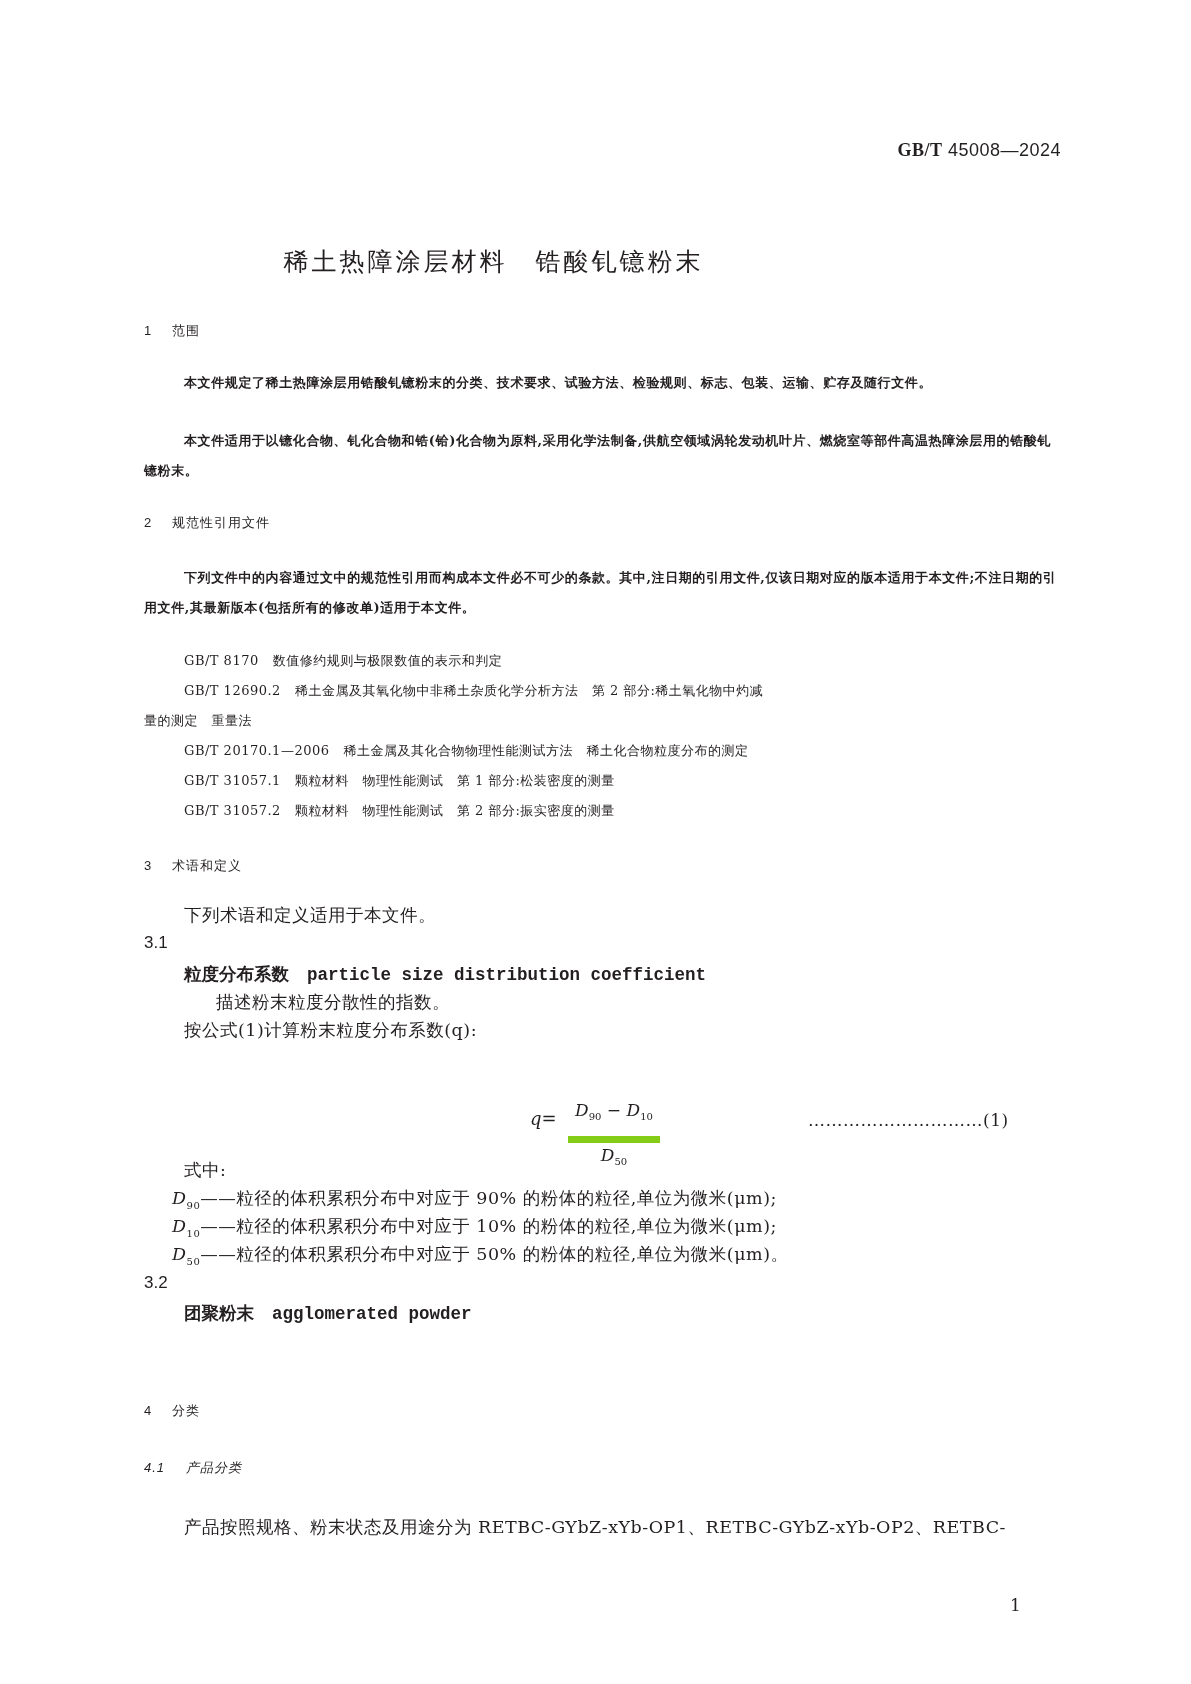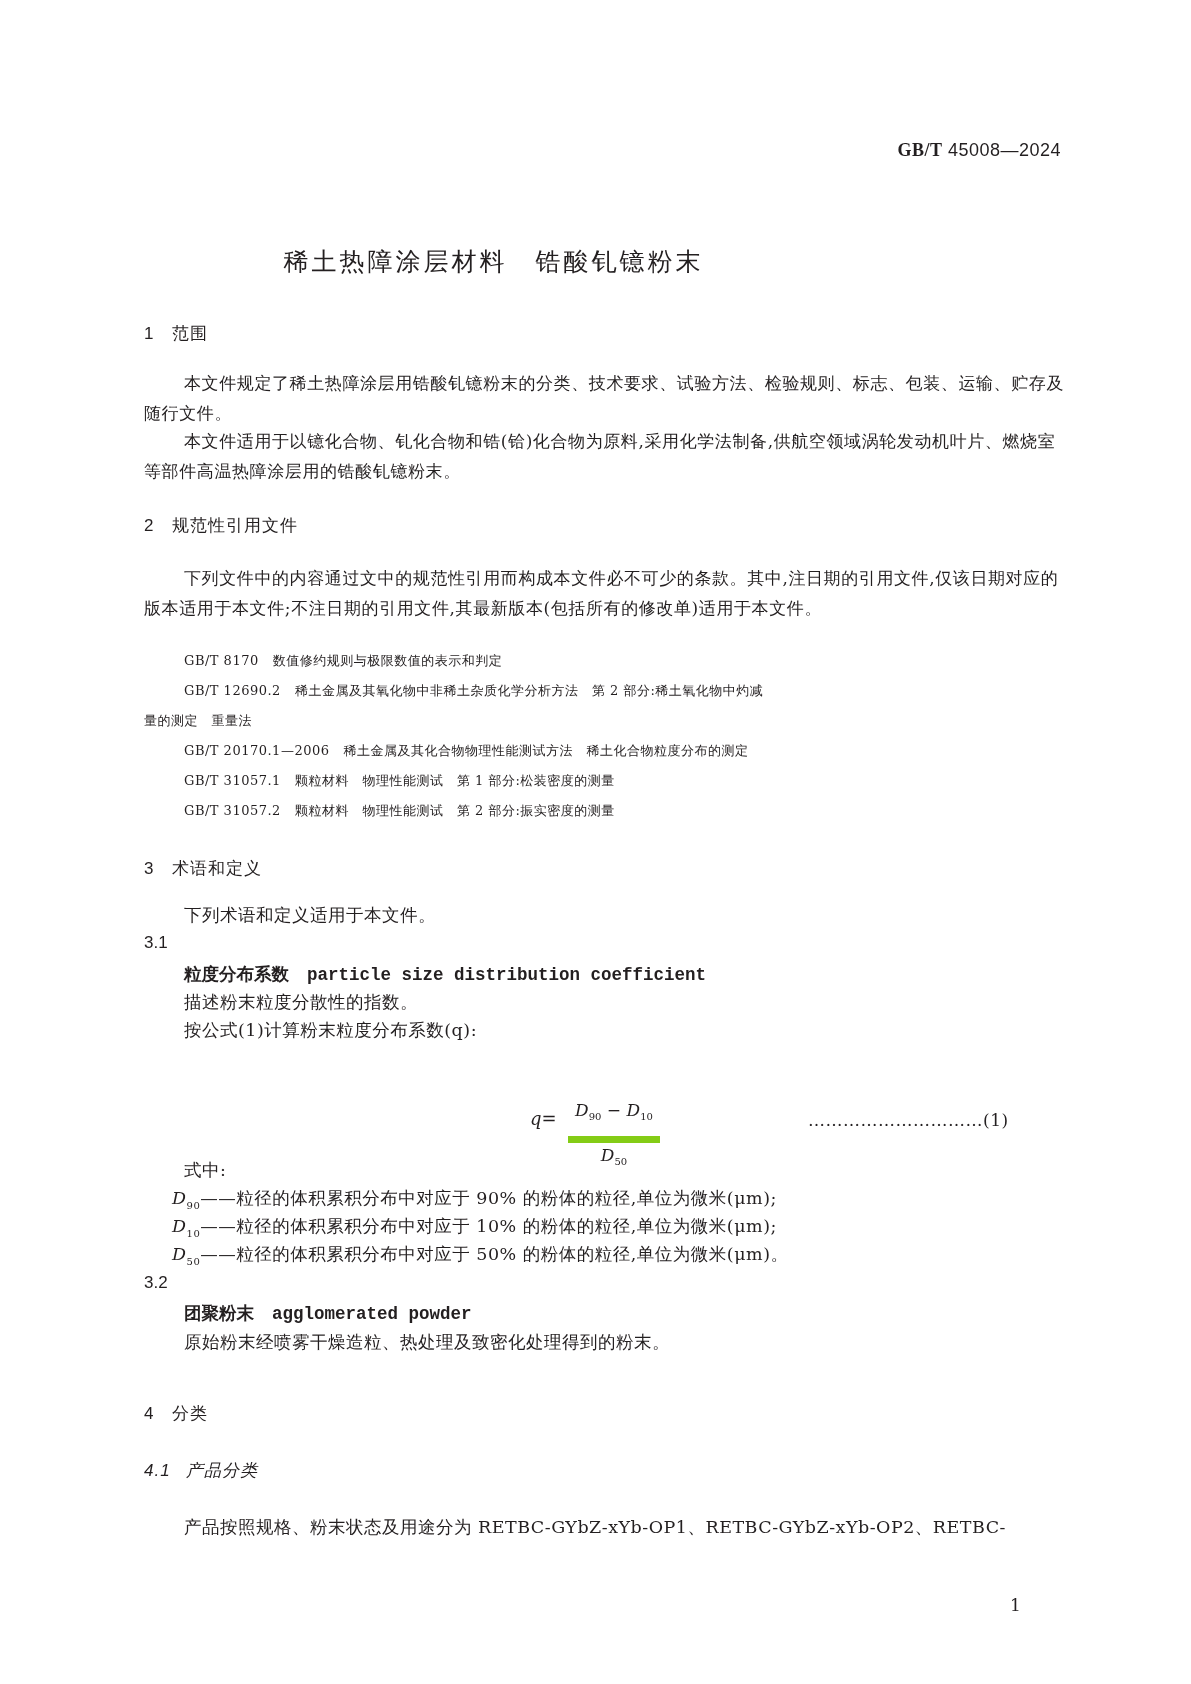--- a/index.html
+++ b/index.html
@@ -6,24 +6,24 @@
   body { width: 1191px; height: 1684px; position: relative; overflow: hidden;
          font-family: "DejaVu Serif", "Liberation Serif", serif; color: #231f20; }
   .page { position: absolute; left: 0; top: 0; width: 1191px; height: 1684px; }
   .std-no { position: absolute; right: 130px; top: 140px; font-size: 18px;
             font-family: "Liberation Sans", sans-serif; letter-spacing: 0.5px; }
   .std-no .prefix { font-family: "Liberation Serif", serif; font-weight: bold; }
   .title { position: absolute; left: 0; width: 987px; top: 245px; text-align: center;
            font-family: "DejaVu Sans", sans-serif; font-size: 25px; letter-spacing: 3px; }
   .title .gap { display: inline-block; width: 28px; }
   .abs { position: absolute; left: 144px; }
-  .h1 { font-family: "DejaVu Sans", sans-serif; font-size: 17px; letter-spacing: 1px; }
+  .h1 { font-family: "DejaVu Sans", sans-serif; font-size: 13px; letter-spacing: 1px; }
   .h1 .num { display: inline-block; width: 28px; font-family: "Liberation Sans", sans-serif; }
-  .p { position: absolute; left: 144px; width: 920px; font-size: 17px; line-height: 30px;
-       letter-spacing: 0.6px; }
+  .p { position: absolute; left: 144px; width: 920px; font-size: 13px; line-height: 30px;
+       letter-spacing: 0.6px; font-weight: bold; }
   .indent { text-indent: 40px; }
   .ref { position: absolute; left: 184px; font-size: 13px; letter-spacing: 0.5px; white-space: nowrap; }
   .ref .code { margin-right: 14px; }
   .clause { position: absolute; left: 144px; font-family: "Liberation Sans", sans-serif; font-size: 17px; }
   .term { position: absolute; left: 184px; font-size: 17.5px; font-weight: bold; white-space: nowrap; }
   .term .en { font-family: Liberation Mono, monospace; margin-left: 18px; }
   .line { position: absolute; left: 184px; font-size: 17.5px; letter-spacing: 0.5px; white-space: nowrap; }
   .formula { position: absolute; left: 530px; top: 1108px; font-size: 18px; font-style: italic; }
   .frac { position: absolute; left: 568px; top: 1100px; width: 92px; text-align: center; font-style: italic; font-size: 17px; }
   .frac .num-part { display: block; padding-bottom: 14px; border-bottom: 7px solid #84cc16; }
@@ -62,38 +62,37 @@
   <div class="ref" style="top:772px;"><span class="code">GB/T 31057.1</span><span>颗粒材料　物理性能测试　第 1 部分:松装密度的测量</span></div>
   <div class="ref" style="top:802px;"><span class="code">GB/T 31057.2</span><span>颗粒材料　物理性能测试　第 2 部分:振实密度的测量</span></div>
 
   <div class="abs h1" style="top:857px;">
     <span class="num">3</span><span>术语和定义</span>
   </div>
   <div class="line" style="top:903px;">下列术语和定义适用于本文件。</div>
 
   <div class="clause" style="top:933px;">3.1</div>
   <div class="term" style="top:962px;"><span>粒度分布系数</span><span class="en">particle size distribution coefficient</span></div>
-  <div class="line" style="top:990px;">描述粉末粒度分散性的指数。</div>
+  <div class="line" style="top:990px;margin-left:32px;">描述粉末粒度分散性的指数。</div>
   <div class="line" style="top:1018px;">按公式(1)计算粉末粒度分布系数(q):</div>
 
   <div class="formula">q=</div>
   <div class="frac">
     <span class="num-part"><span>D</span><sub>90</sub><span style="font-style:normal"> − </span><span>D</span><sub>10</sub></span>
     <span class="den-part"><span>D</span><sub>50</sub></span>
   </div>
   <div class="eqno">…………………………(1)</div>
 
   <div class="line" style="top:1158px;">式中:</div>
   <div class="line" style="top:1186px; left:172px;"><span class="var">D</span><sub>90</sub><span>——粒径的体积累积分布中对应于 90% 的粉体的粒径,单位为微米(μm);</span></div>
   <div class="line" style="top:1214px; left:172px;"><span class="var">D</span><sub>10</sub><span>——粒径的体积累积分布中对应于 10% 的粉体的粒径,单位为微米(μm);</span></div>
   <div class="line" style="top:1242px; left:172px;"><span class="var">D</span><sub>50</sub><span>——粒径的体积累积分布中对应于 50% 的粉体的粒径,单位为微米(μm)。</span></div>
 
   <div class="clause" style="top:1273px;">3.2</div>
   <div class="term" style="top:1301px;"><span>团聚粉末</span><span class="en">agglomerated powder</span></div>
-  <div class="line" style="top:1330px;">原始粉末经喷雾干燥造粒、热处理及致密化处理得到的粉末。</div>
 
   <div class="abs h1" style="top:1402px;">
     <span class="num">4</span><span>分类</span>
   </div>
   <div class="abs h1" style="top:1459px;font-style:italic;">
     <span class="num" style="width:42px">4.1</span><span>产品分类</span>
   </div>
   <div class="line" style="top:1515px;">产品按照规格、粉末状态及用途分为 RETBC-GYbZ-xYb-OP1、RETBC-GYbZ-xYb-OP2、RETBC-</div>
 
   <div class="pagenum">1</div>

